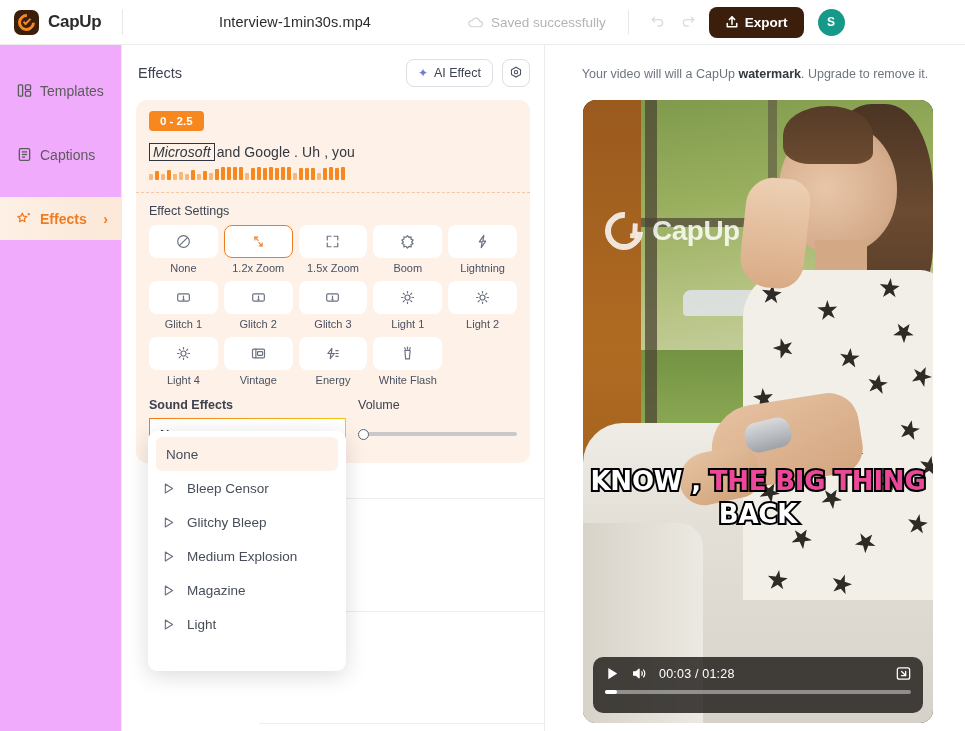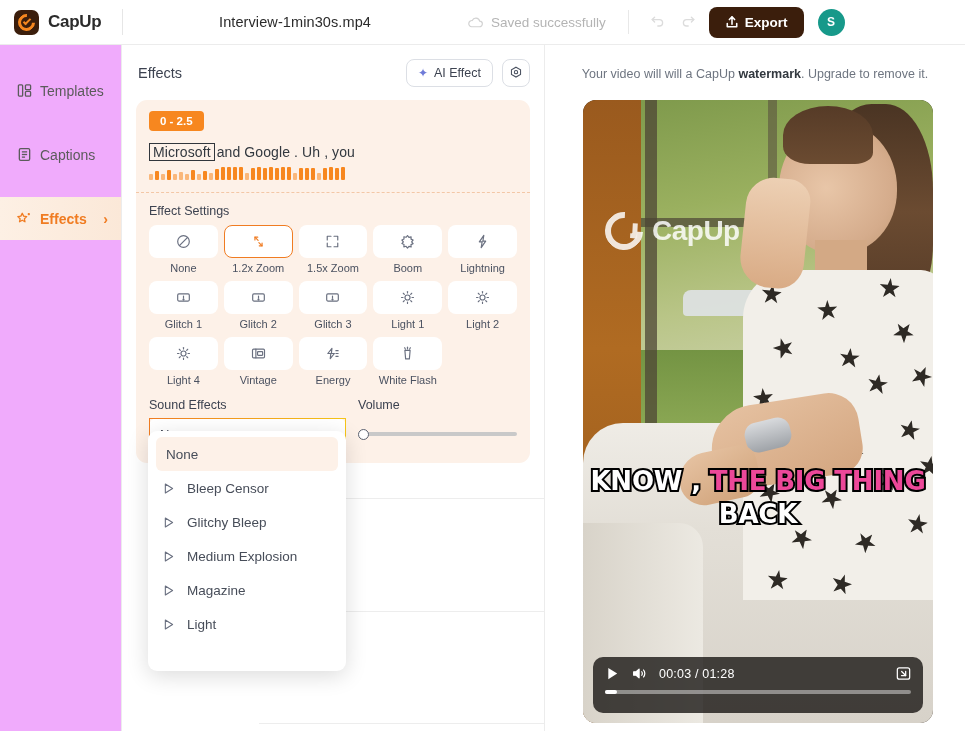--- a/index.html
+++ b/index.html
@@ -114,41 +114,41 @@
   }
   .time-badge {
     display: inline-block; background: #f7871f; color: #fff;
     font-size: 11.5px; font-weight: 600; border-radius: 4px; padding: 4px 11px;
   }
   .transcript {
     margin-top: 12px; font-size: 14px; color: #32383f; letter-spacing: .1px;
     white-space: nowrap;
   }
   .word-box {
-    display: inline-block; border: 1px solid #31363c; padding: 0px 3px; margin-right: 2px;
+    display: inline-block; border: 1px solid #31363c; padding: 0px 3px; margin-right: 2px; font-style: italic;
   }
   .waveform { margin-top: 4px; display: flex; align-items: flex-end; gap: 2px; height: 15px; }
   .waveform i { display: block; width: 4px; border-radius: 1px; background: #f7871f; }
   .card-dash { border-top: 1px dashed #f3c7a6; margin: 12px -13px 0 -13px; }
 
   .section-label { font-size: 12.5px; color: #3c4250; margin: 11px 0 7px 0; }
   .fx-grid { display: grid; grid-template-columns: repeat(5, 1fr); gap: 7px 6px; }
   .fx-cell { display: flex; flex-direction: column; align-items: center; cursor: pointer; }
   .fx-tile {
     width: 100%; height: 33px; background: #ffffff; border-radius: 8px;
     border: 1px solid transparent;
     display: flex; align-items: center; justify-content: center; color: #6a7080;
   }
   .fx-cell.selected .fx-tile { border: 1.5px solid #f07c22; }
   .fx-cell.selected .fx-tile svg { color: #f07c22; }
   .fx-tile svg { width: 15px; height: 15px; }
   .fx-label { margin-top: 4px; font-size: 11px; color: #4a5160; }
 
   .sfx-row { display: flex; margin-top: 12px; gap: 12px; }
-  .sfx-col { width: 197px; }
+  .sfx-col { width: 197px; font-weight: bold; }
   .vol-col { flex: 1; }
   .sfx-select {
     margin-top: 6px; height: 32px; background: #fff;
     border: 1.4px solid; border-image: linear-gradient(90deg,#f07c22,#f5c518) 1;
     border-radius: 8px; display: flex; align-items: center; padding: 0 10px;
     font-size: 13px; color: #3c4250; cursor: pointer;
   }
   .sfx-select .val { flex: 1; }
   .sfx-select .chev { color: #8b8f99; font-size: 11px; }
   .vol-track-wrap { margin-top: 12px; display: flex; align-items: center; height: 20px; }

